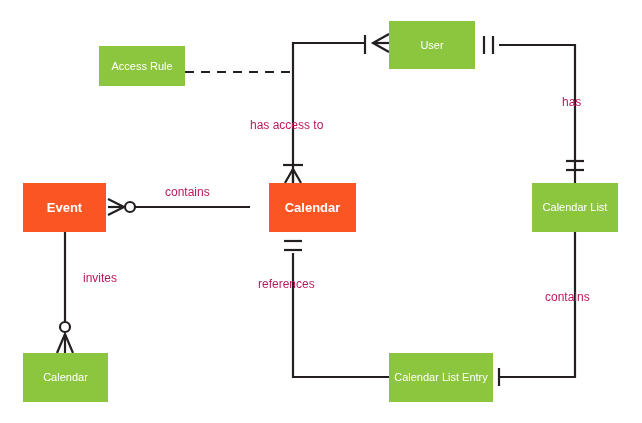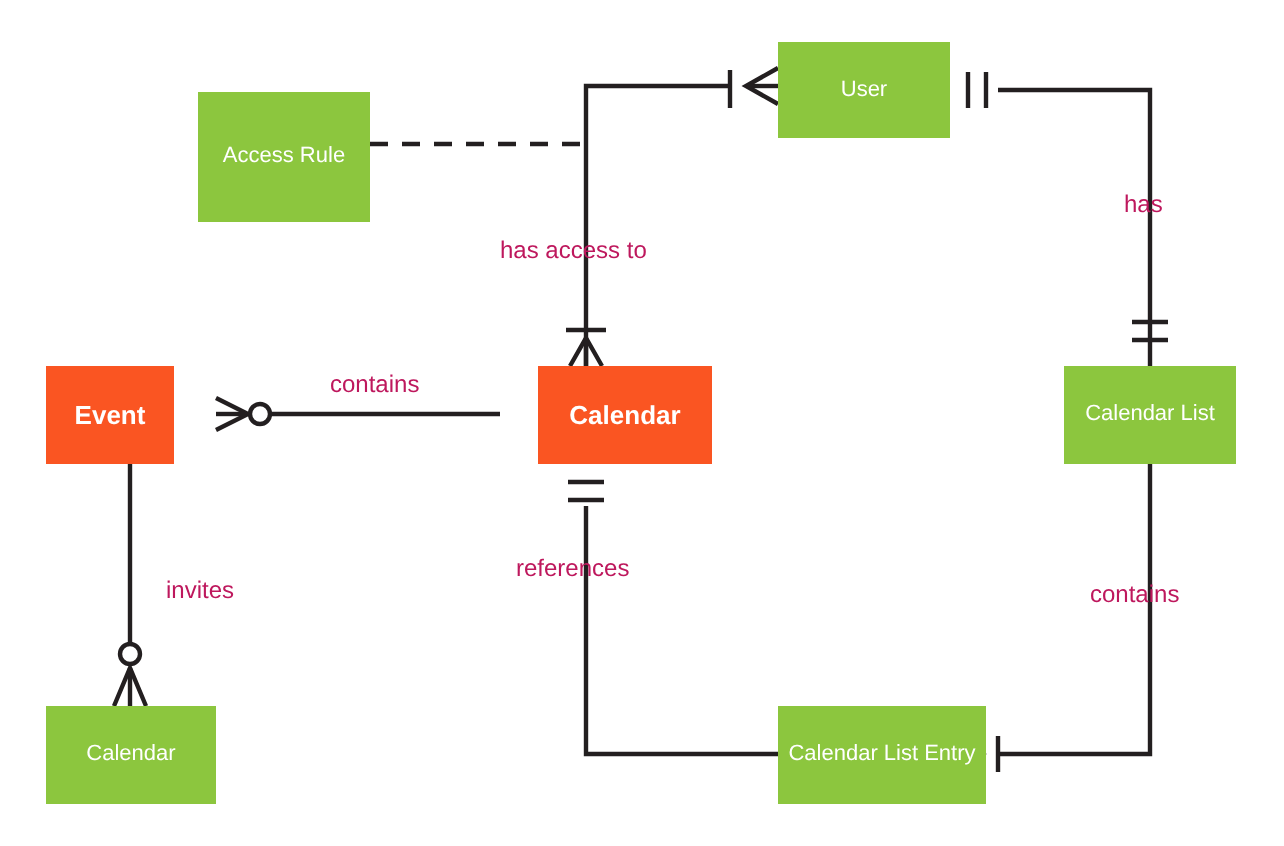--- a/index.html
+++ b/index.html
@@ -97,29 +97,29 @@
     </g>
 
     <g>
       <circle cx="65" cy="327" r="5" fill="#ffffff"></circle>
       <path d="M57,353 L65,334 L73,353"></path>
       <line x1="65" y1="353" x2="65" y2="334"></line>
     </g>
   </g>
 </svg>
 
-<div class="entity green" style="left:99px;top:46px;width:86px;height:65px;">
+<div class="entity green" style="left:99px;top:46px;width:86px;height:40px;">
   <span>Access Rule</span>
 </div>
 
 <div class="entity green" style="left:389px;top:21px;width:86px;height:48px;">
   <span>User</span>
 </div>
 
-<div class="entity orange" style="left:23px;top:183px;width:64px;height:49px;">
+<div class="entity orange" style="left:23px;top:183px;width:83px;height:49px;">
   <span>Event</span>
 </div>
 
 <div class="entity orange" style="left:250px;top:183px;width:87px;height:49px;margin-left:19px;">
   <span>Calendar</span>
 </div>
 
 <div class="entity green" style="left:532px;top:183px;width:86px;height:49px;">
   <span>Calendar List</span>
 </div>
@@ -135,13 +135,13 @@
 <div class="rel-label" style="left:165px;top:185px;">contains</div>
 
 <div class="rel-label" style="left:250px;top:118px;">has access to</div>
 
 <div class="rel-label" style="left:562px;top:95px;">has</div>
 
 <div class="rel-label" style="left:258px;top:277px;">references</div>
 
 <div class="rel-label" style="left:545px;top:290px;">contains</div>
 
-<div class="rel-label" style="left:43px;top:288px;padding-left:40px;">invites</div>
+<div class="rel-label" style="left:43px;top:271px;padding-left:40px;">invites</div>
 
 </body></html>

